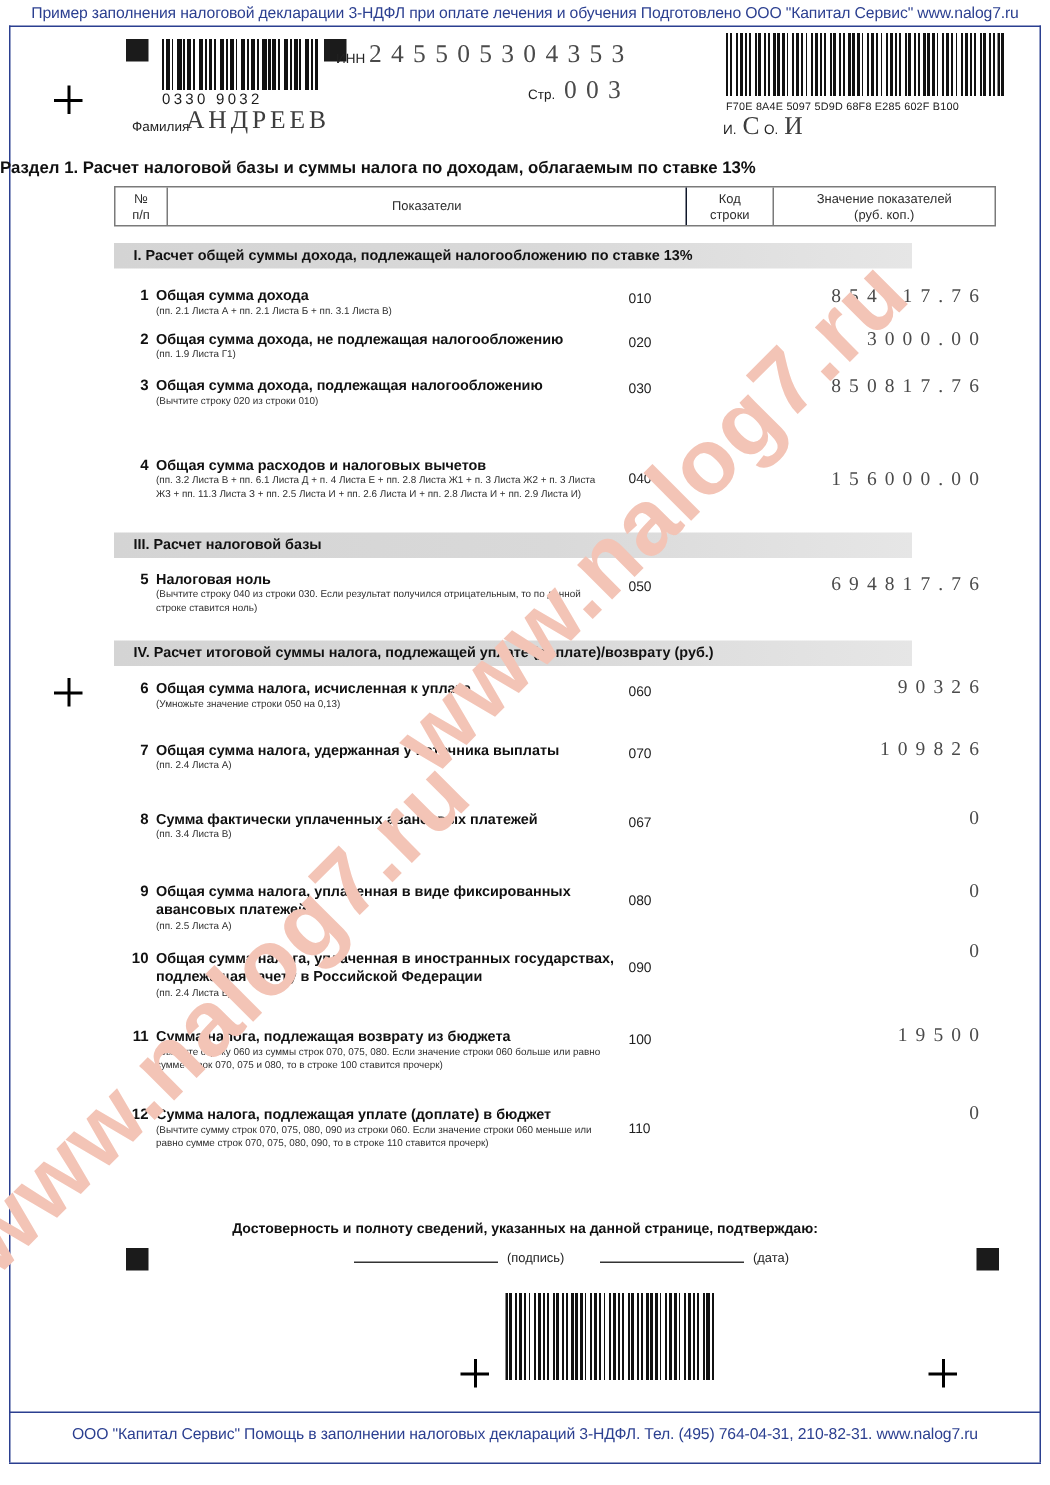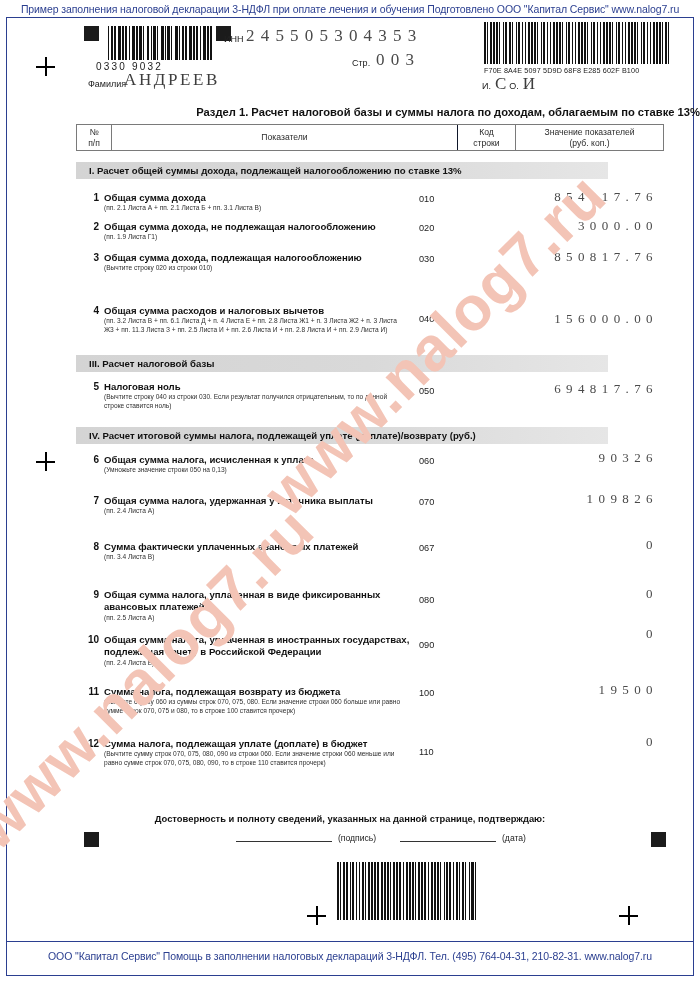--- a/index.html
+++ b/index.html
@@ -162,21 +162,21 @@
     white-space: nowrap;
   }
   .initials .lbl { font-size: 9px; font-family: "Liberation Sans", sans-serif; color:#222; }
   .initials .ch { font-size: 17px; padding: 0 3px 0 4px; }
 
   
   .section-title {
     position: absolute;
     left: 0; right: 0;
     top: 106px;
-    text-align: right;
+    text-align: left;
     font-size: 11.2px;
     font-weight: bold;
     color: #111;
   }
 
   
   .tbl-head {
     position: absolute;
     left: 76px;
     top: 124px;
@@ -316,21 +316,21 @@
   <div class="edge-left"></div>
   <div class="edge-right"></div>
   <div class="rule-bottom-a"></div>
   <div class="rule-bottom-b"></div>
 
   <div class="promo promo-top">Пример заполнения налоговой декларации 3-НДФЛ при оплате лечения и обучения  Подготовлено ООО "Капитал Сервис" www.nalog7.ru</div>
 
   <div class="corner-sq" style="left:84px; top:26px;"></div>
   <div class="barcode1d" style="left:108px; top:26px; width:104px;"></div>
   <div class="corner-sq" style="left:216px; top:26px;"></div>
-  <div class="barcode-digits" style="left:96px; top:61px;">0330 9032</div>
+  <div class="barcode-digits" style="left:108px; top:61px;">0330 9032</div>
 
   <div class="fld-label" style="left:224px; top:34px;">ИНН</div>
   <div class="fld-value" style="left:246px; top:26px;">245505304353</div>
 
   <div class="fld-label" style="left:352px; top:58px;">Стр.</div>
   <div class="fld-value" style="left:376px; top:50px;">003</div>
 
   <div class="barcode2d" style="left:484px; top:22px; width:186px; height:42px;">
     <div class="guard-l"></div>
     <div class="guard-r"></div>

